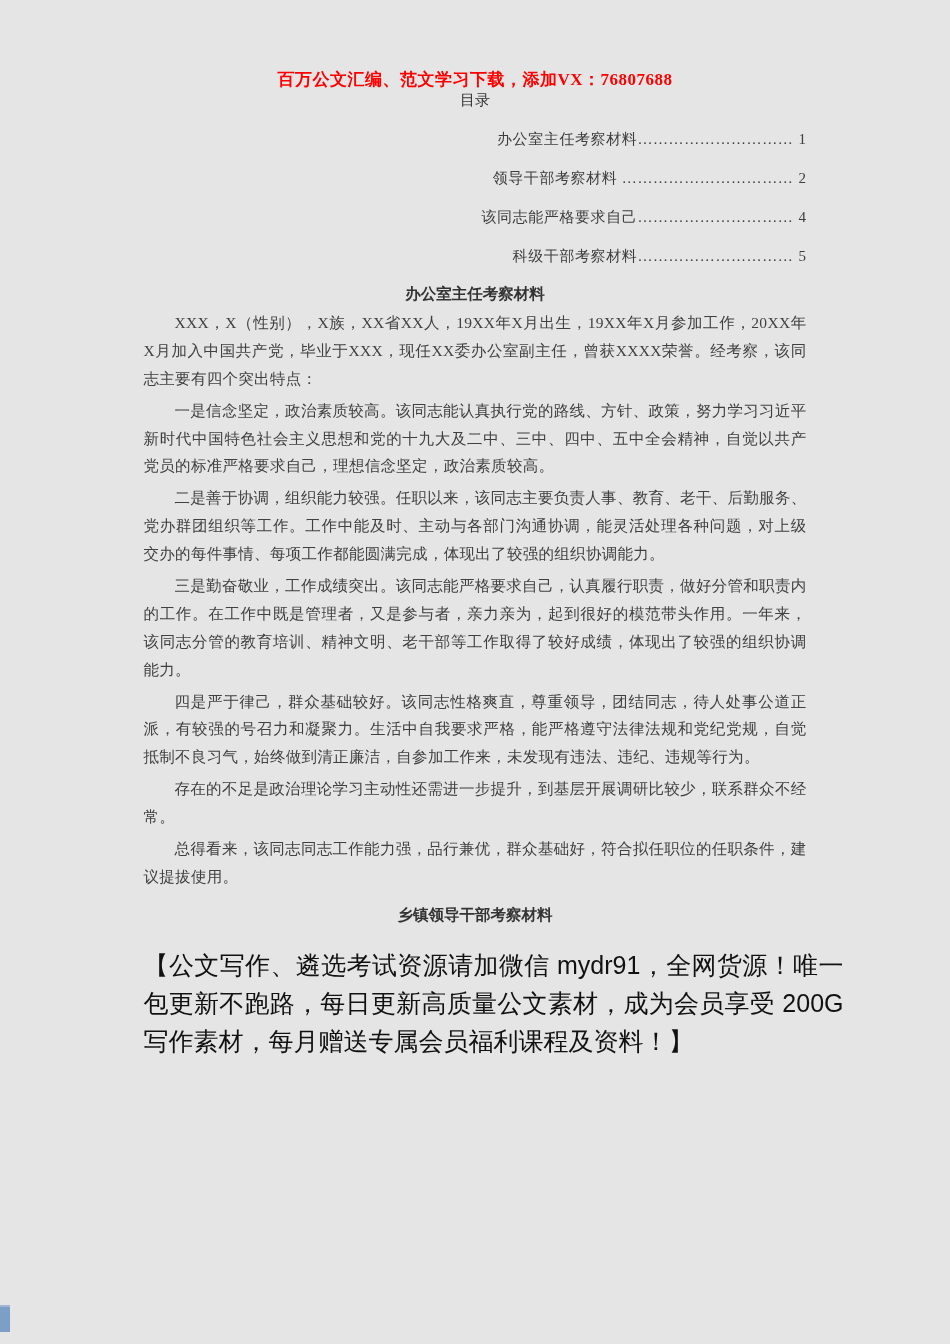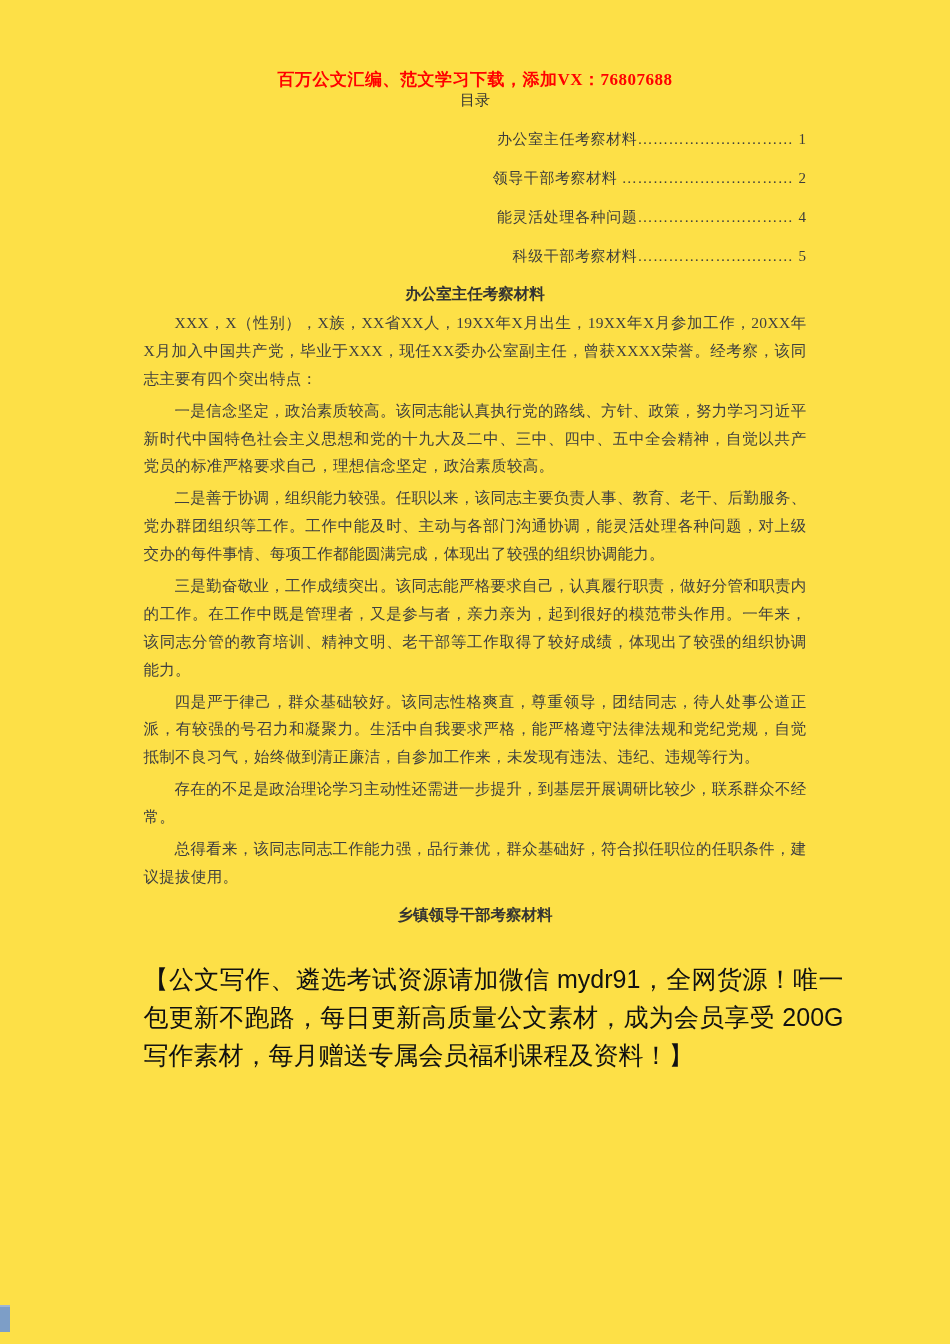--- a/index.html
+++ b/index.html
@@ -8,21 +8,21 @@
     width: 950px;
     height: 1344px;
     position: relative;
     overflow: hidden;
     font-family: "Liberation Serif", "DejaVu Serif", serif;
   }
   .page {
     width: 950px;
     height: 1344px;
     position: relative;
-    background: #fde047;
+    background: #e5e5e5;
   }
   .top-notice {
     padding-top: 68px;
     text-align: center;
     font-size: 17px;
     font-weight: bold;
     color: #ff0000;
     letter-spacing: 0.5px;
   }
   .content {
@@ -64,21 +64,21 @@
     text-indent: 2em;
     line-height: 1.8;
     color: #404040;
     letter-spacing: 0.3px;
   }
   .sec-heading.second {
     margin-top: 14px;
   }
   .footer-notice {
     width: 700px;
-    margin: 34px auto 0;
+    margin: 20px auto 0;
     font-size: 25px;
     line-height: 1.52;
     color: #111111;
     text-align: justify;
     font-family: "Liberation Sans", "DejaVu Sans", sans-serif;
   }
   .corner-artifact {
     position: absolute;
     left: 0;
     bottom: 12px;
@@ -99,21 +99,21 @@
 
     <div class="toc-title">目录</div>
 
     <div class="toc">
 
       <div class="toc-entry"><span>办公室主任考察材料</span><span>…………………………</span><span class="pg">1</span></div>
 
 
       <div class="toc-entry"><span>领导干部考察材料 </span><span>……………………………</span><span class="pg">2</span></div>
 
-      <div class="toc-entry"><span>能灵活处理各种问题</span><span>…………………………</span><span class="pg">4</span></div>
+      <div class="toc-entry"><span>该同志能严格要求自己</span><span>…………………………</span><span class="pg">4</span></div>
 
 
       <div class="toc-entry"><span>科级干部考察材料</span><span>…………………………</span><span class="pg">5</span></div>
 
     </div>
 
     <h2 class="sec-heading">办公室主任考察材料</h2>
 
     <p class="para">XXX，X（性别），X族，XX省XX人，19XX年X月出生，19XX年X月参加工作，20XX年X月加入中国共产党，毕业于XXX，现任XX委办公室副主任，曾获XXXX荣誉。经考察，该同志主要有四个突出特点：</p>
     <p class="para">一是信念坚定，政治素质较高。该同志能认真执行党的路线、方针、政策，努力学习习近平新时代中国特色社会主义思想和党的十九大及二中、三中、四中、五中全会精神，自觉以共产党员的标准严格要求自己，理想信念坚定，政治素质较高。</p>

